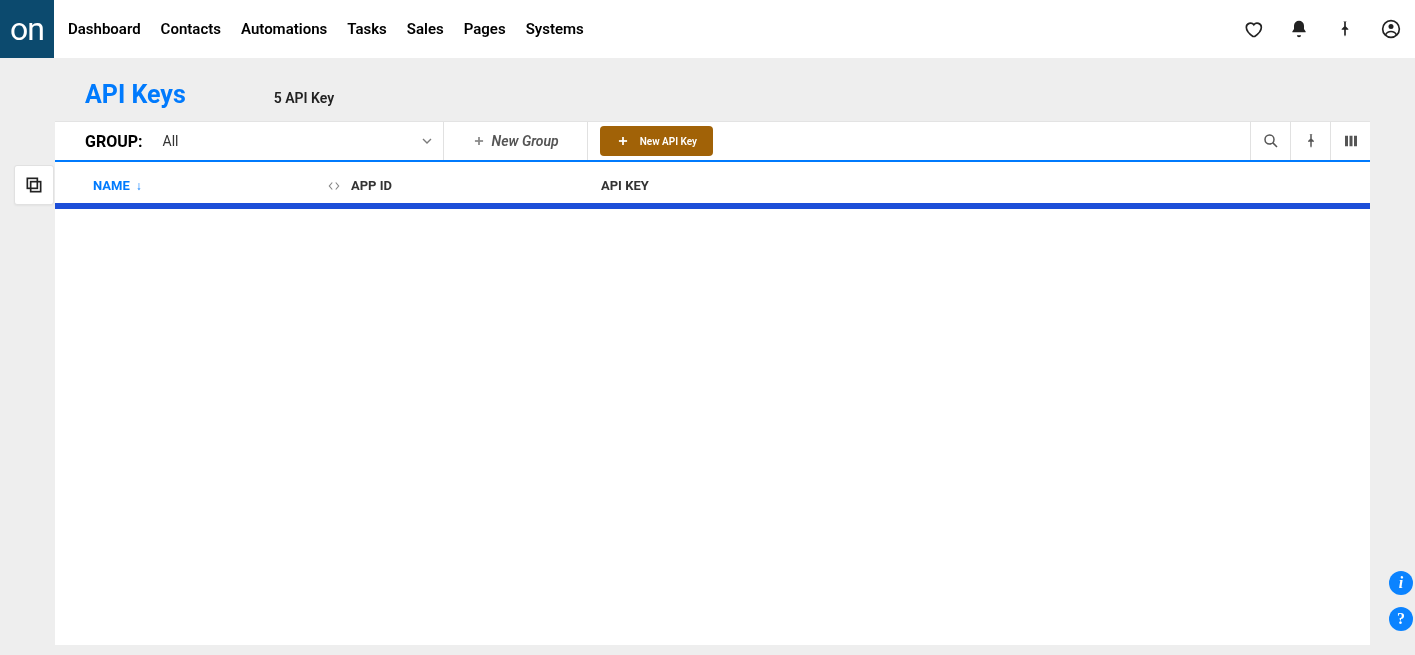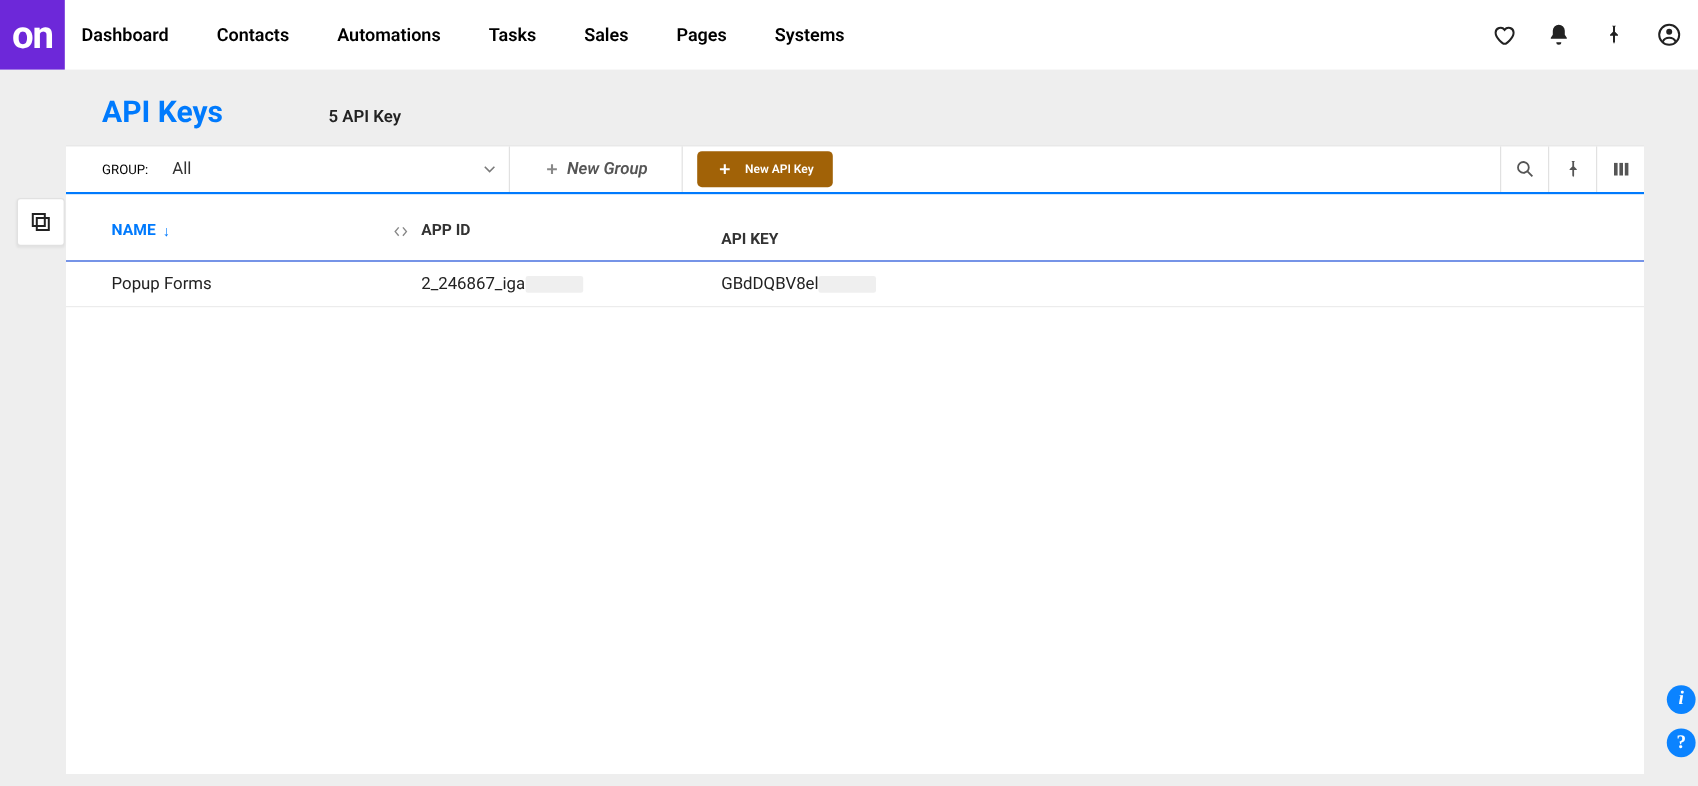--- a/index.html
+++ b/index.html
@@ -17,35 +17,35 @@
       display: flex;
       align-items: center;
       background: #fff;
       height: 58px;
       position: relative;
       z-index: 2;
     }
     .brand {
       width: 54px;
       height: 58px;
-      background: #6d28d9;
+      background: #0c4a6e;
       color: #fff;
       display: flex;
       align-items: center;
       justify-content: center;
       font-size: 32px;
-      font-weight: 700;
+      font-weight: 400;
       letter-spacing: -1px;
     }
     .brand-label {
       font-family: inherit;
     }
     .nav-links {
       display: flex;
-      gap: 40px;
+      gap: 20px;
       margin-left: 14px;
     }
     .nav-link {
       font-size: 15px;
       font-weight: 600;
       color: #000;
       cursor: pointer;
     }
     .topnav-right {
       margin-left: auto;
@@ -102,22 +102,22 @@
       display: flex;
       align-items: stretch;
     }
     .toolbar-left {
       display: flex;
       align-items: center;
       padding-left: 30px;
       gap: 12px;
     }
     .group-label {
-      font-size: 11px;
-      font-weight: 400;
+      font-size: 16px;
+      font-weight: 700;
       color: #000;
     }
     .group-select {
       display: flex;
       align-items: center;
       gap: 240px;
       cursor: pointer;
       padding: 0 8px;
       height: 100%;
     }
@@ -180,35 +180,35 @@
       flex: 1;
       background: #fff;
       display: flex;
       flex-direction: column;
       overflow: hidden;
     }
     .table-head-row {
       display: flex;
       align-items: center;
       padding: 16px 0 10px 0;
-      border-bottom: 1px solid #1d4ed8;
+      border-bottom: 6px solid #1d4ed8;
       font-size: 13px;
       font-weight: 700;
       color: #333;
     }
     .col-name { padding-left: 38px; width: 296px; display: flex; align-items: center; gap: 6px;}
     .col-name .nm { color: #007afd; }
     .col-name .arrow { color: #007afd; font-size: 12px; }
     .col-sort-expand {
       margin-left: auto;
       margin-right: 10px;
       width: 14px; height: 14px; color: #888;
     }
     .col-appid { width: 250px; }
-    .col-apikey { flex: 1; margin-top: 14px; }
+    .col-apikey { flex: 1; }
 
     .table-row {
       display: flex;
       align-items: center;
       height: 38px;
       border-bottom: 1px solid #ececec;
       font-size: 14px;
       color: #222;
     }
     .cell-name { padding-left: 38px; width: 296px; }
@@ -372,31 +372,20 @@
         <span class="nm">NAME</span>
         <span class="arrow">↓</span>
         <svg class="col-sort-expand" viewBox="0 0 24 24" fill="none" stroke="currentColor" stroke-width="2">
             <polyline points="9 6 4 12 9 18"></polyline>
             <polyline points="15 6 20 12 15 18"></polyline>
           </svg>
       </div>
       <div class="col-appid">APP ID</div>
       <div class="col-apikey">API KEY</div>
     </div>
-    <div class="table-row">
-      <div class="cell-name">Popup Forms</div>
-      <div class="cell-appid">
-        <span>2_246867_iga</span>
-          <span class="masked-bar"></span>
-      </div>
-      <div class="cell-apikey">
-        <span>GBdDQBV8el</span>
-          <span class="masked-bar"></span>
-      </div>
-    </div>
   </div>
 </div>
 
 <div class="float-btn float-info">
   <span>i</span>
 </div>
 <div class="float-btn float-help">
   <span>?</span>
 </div>
 

